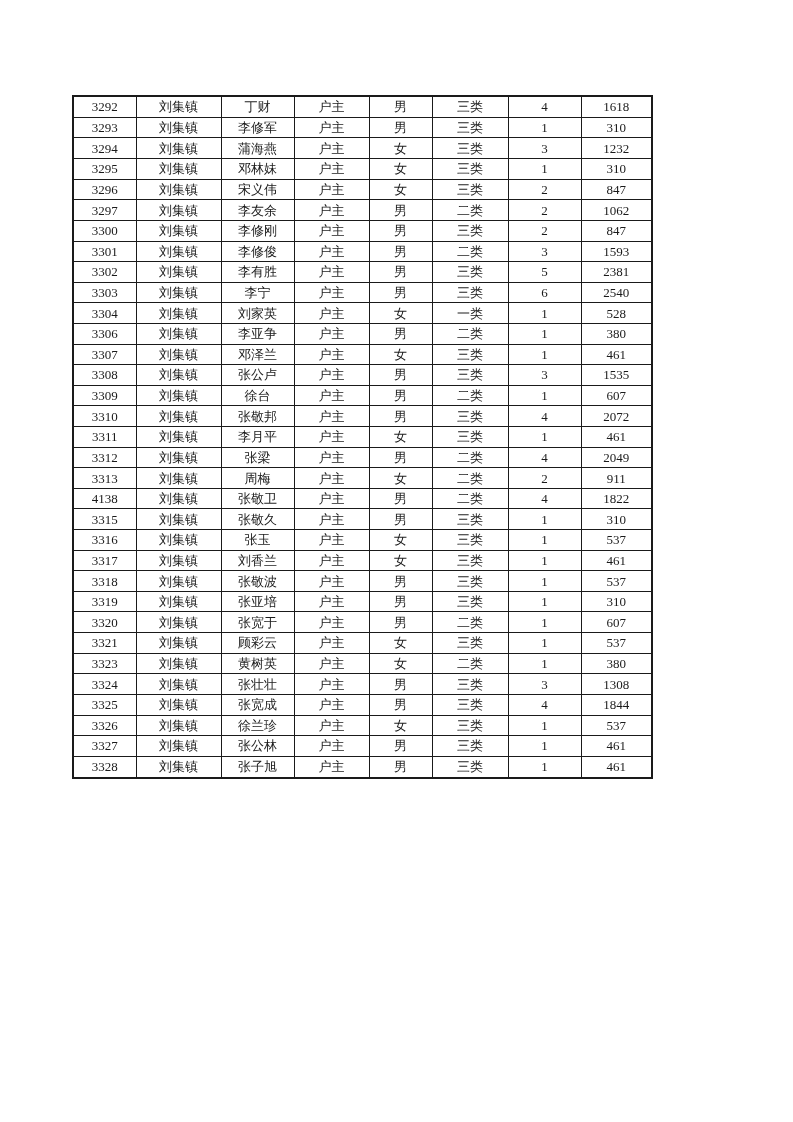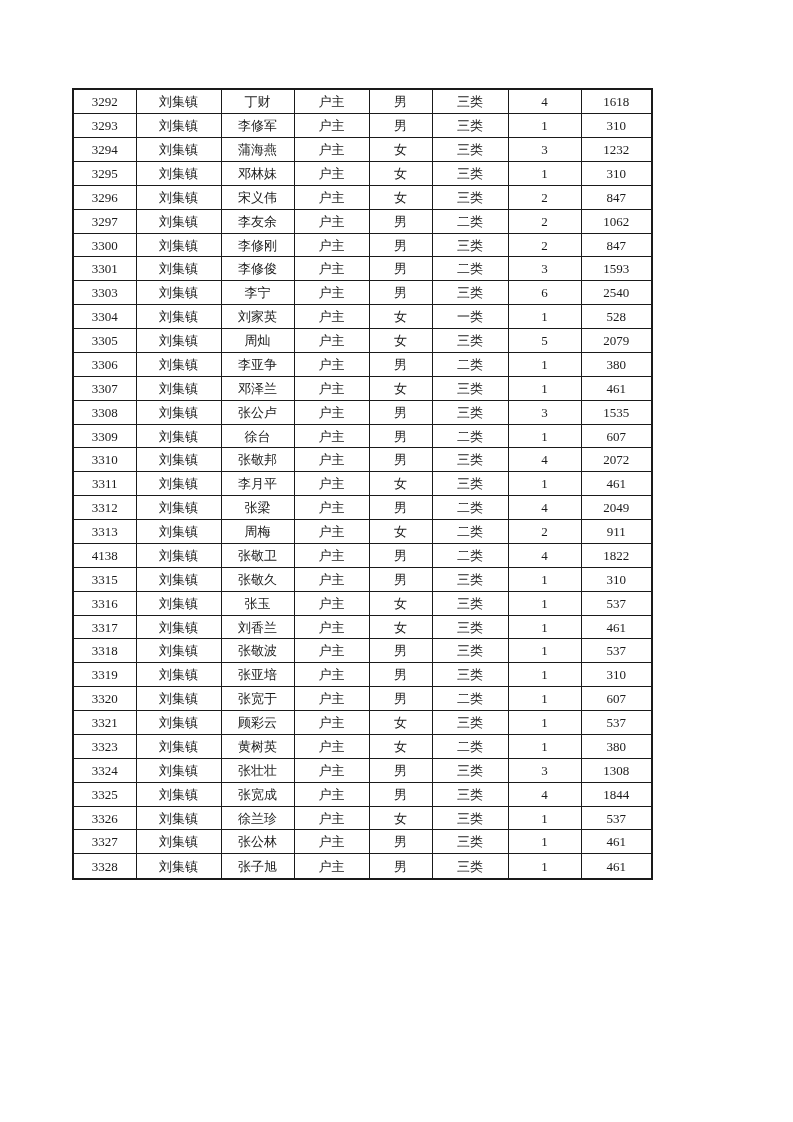--- a/index.html
+++ b/index.html
@@ -17,23 +17,23 @@
   }
   .page {
     position: absolute;
     left: 0; top: 0;
     width: 793px; height: 1122px;
     background: #ffffff;
   }
   table.data-table {
     position: absolute;
     left: 72px;
-    top: 88px;
+    top: 95px;
     width: 579px;
-    height: 792px;
+    height: 684px;
     border-collapse: collapse;
     table-layout: fixed;
     border: 2px solid #1a1a1a;
   }
   table.data-table td {
     border: 1px solid #1a1a1a;
     text-align: center;
     vertical-align: middle;
     font-size: 13px;
     line-height: 1;
@@ -140,48 +140,48 @@
           <td>3301</td>
           <td>刘集镇</td>
           <td>李修俊</td>
           <td>户主</td>
           <td>男</td>
           <td>二类</td>
           <td>3</td>
           <td>1593</td>
         </tr>
         <tr>
+          <td>3302</td>
+          <td>刘集镇</td>
+          <td>李有胜</td>
+          <td>户主</td>
+          <td>男</td>
+          <td>三类</td>
+          <td>5</td>
+          <td>2381</td>
+        </tr>
+        <tr>
           <td>3303</td>
           <td>刘集镇</td>
           <td>李宁</td>
           <td>户主</td>
           <td>男</td>
           <td>三类</td>
           <td>6</td>
           <td>2540</td>
         </tr>
         <tr>
           <td>3304</td>
           <td>刘集镇</td>
           <td>刘家英</td>
           <td>户主</td>
           <td>女</td>
           <td>一类</td>
           <td>1</td>
           <td>528</td>
-        </tr>
-        <tr>
-          <td>3305</td>
-          <td>刘集镇</td>
-          <td>周灿</td>
-          <td>户主</td>
-          <td>女</td>
-          <td>三类</td>
-          <td>5</td>
-          <td>2079</td>
         </tr>
         <tr>
           <td>3306</td>
           <td>刘集镇</td>
           <td>李亚争</td>
           <td>户主</td>
           <td>男</td>
           <td>二类</td>
           <td>1</td>
           <td>380</td>

